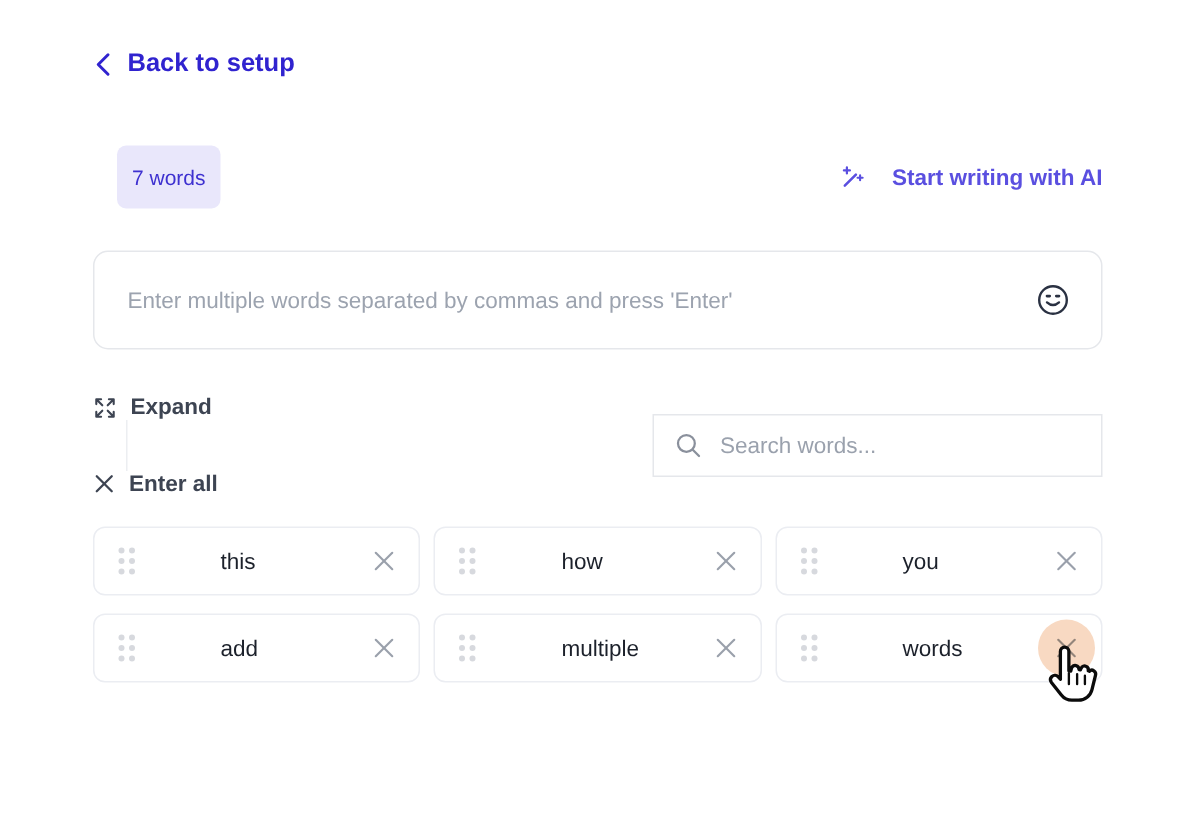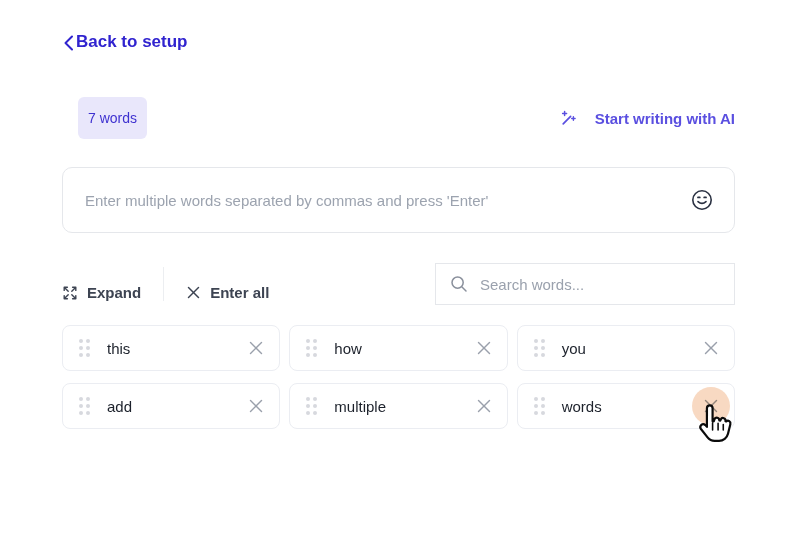--- a/index.html
+++ b/index.html
@@ -2,49 +2,49 @@
 <html style="--link-primary: #3023cf; --link-ai: #5a4fe0; --badge-bg: #e9e7fb; --badge-text: #3e31d0; --highlight: #f8d9c2; --text-dark: #171c26; --text-muted: #9ca3af; --border: #e5e7eb; --toolbar-text: #3d4452;"><head>
 <meta charset="utf-8">
 <style>
   * { margin: 0; padding: 0; box-sizing: border-box; }
   html, body { width: 800px; height: 550px; background: #ffffff; overflow: hidden; }
   body { font-family: "Liberation Sans", sans-serif; color: var(--text-dark, #171c26); }
 
   .content { position: relative; padding: 32px 65px 0 62px; }
 
   
-  .back-link { display: inline-flex; align-items: flex-end; color: var(--link-primary, #3023cf); font-size: 17px; font-weight: 700; cursor: pointer; margin-bottom: 45px; }
+  .back-link { display: inline-flex; align-items: flex-end; gap: 9px; color: var(--link-primary, #3023cf); font-size: 17px; font-weight: 700; cursor: pointer; margin-bottom: 45px; }
   .back-link svg { display: block; }
 
   
   .header-row { display: flex; align-items: center; justify-content: space-between; }
   .header-left { display: flex; align-items: center; }
   .page-title { font-size: 20px; font-weight: 700; color: #14181f; letter-spacing: .2px; }
   .badge { margin-left: 16px; background: var(--badge-bg, #e9e7fb); color: var(--badge-text, #3e31d0); font-size: 14px; padding: 13px 10px; border-radius: 6px; }
   .ai-link { display: inline-flex; align-items: center; gap: 18px; color: var(--link-ai, #5a4fe0); font-size: 15px; font-weight: 600; cursor: pointer; }
 
   
   .word-input-wrap { position: relative; margin-top: 28px; }
   .word-input { width: 100%; height: 66px; border: 1px solid var(--border, #e5e7eb); border-radius: 10px; padding: 0 56px 0 22px; font-size: 15px; font-family: "Liberation Sans", sans-serif; color: #30353f; outline: none; }
   .word-input::placeholder { color: var(--text-muted, #9ca3af); }
   .smiley-btn { position: absolute; right: 20px; top: 50%; transform: translateY(-50%); width: 26px; height: 26px; display: flex; align-items: center; justify-content: center; cursor: pointer; background: none; border: none; }
 
   
   .toolbar { margin-top: 30px; display: flex; align-items: center; justify-content: space-between; }
-  .toolbar-left { display: flex; align-items: flex-end; }
+  .toolbar-left { display: flex; align-items: flex-start; flex-direction: column; }
   .tool-btn { display: inline-flex; align-items: center; gap: 9px; font-size: 15px; font-weight: 700; color: var(--toolbar-text, #3d4452); cursor: pointer; background: none; border: none; font-family: "Liberation Sans", sans-serif; }
   .v-divider { width: 1px; height: 34px; background: #eceef1; margin: 0 22px; }
   .search-wrap { position: relative; width: 300px; }
   .search-input { width: 100%; height: 42px; border: 1px solid var(--border, #e5e7eb); border-radius: 0; padding: 0 12px 0 44px; font-size: 15px; font-family: "Liberation Sans", sans-serif; color: #30353f; outline: none; }
   .search-input::placeholder { color: #9aa1ad; }
   .search-icon { position: absolute; left: 14px; top: 50%; transform: translateY(-50%); }
 
   
   .chip-grid { margin-top: 20px; display: grid; grid-template-columns: repeat(3, 1fr); column-gap: 9px; row-gap: 12px; }
-  .chip { position: relative; display: flex; align-items: center; height: 46px; border: 1px solid #ebedf2; border-radius: 8px; padding: 0 6px 0 16px; background: #fff; cursor: grab; }
+  .chip { position: relative; display: flex; align-items: center; height: 46px; border: 1px solid #ebedf2; border-radius: 8px; padding: 0 6px 0 16px; background: #fff; cursor: grab; gap: 40px; }
   .drag-handle { display: grid; grid-template-columns: repeat(2, 4px); grid-template-rows: repeat(3, 4px); gap: 3px; cursor: grab; }
   .drag-handle i { width: 4px; height: 4px; border-radius: 50%; background: #d7d9de; }
   .chip-label { margin-left: 17px; font-size: 15px; font-weight: 500; color: #1c212b; }
   .chip-close { position: relative; margin-left: auto; width: 34px; height: 34px; display: flex; align-items: center; justify-content: center; background: none; border: none; cursor: pointer; }
   .chip-close svg { position: relative; z-index: 1; }
   .hover-ring { display: none; position: absolute; left: 50%; top: 50%; width: 38px; height: 38px; transform: translate(-50%, -50%); border-radius: 50%; background: var(--highlight, #f8d9c2); z-index: 0; }
   .cursor-pointer { display: none; position: absolute; left: 1px; top: 13px; z-index: 3; pointer-events: none; }
   .chip.targeted .hover-ring { display: block; }
   .chip.targeted .cursor-pointer { display: block; }
   .chip.targeted .chip-close svg line { stroke: #93857b; }

